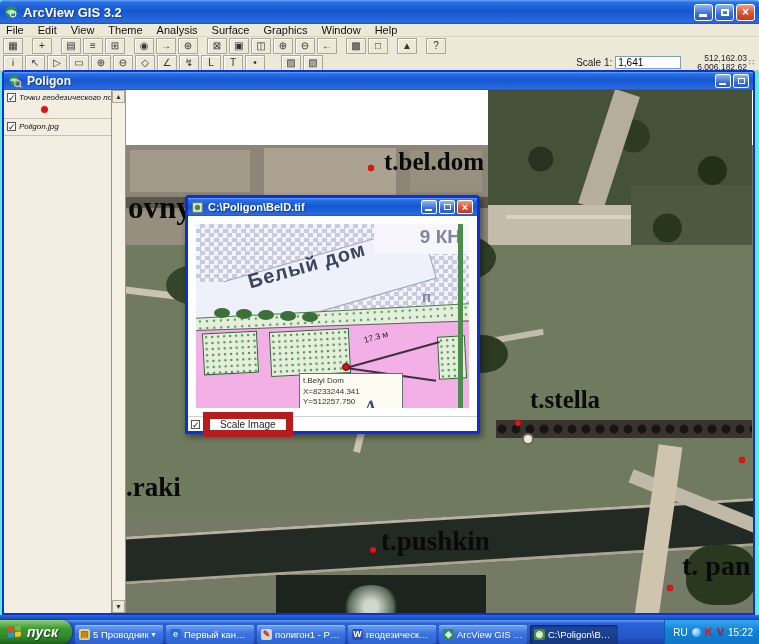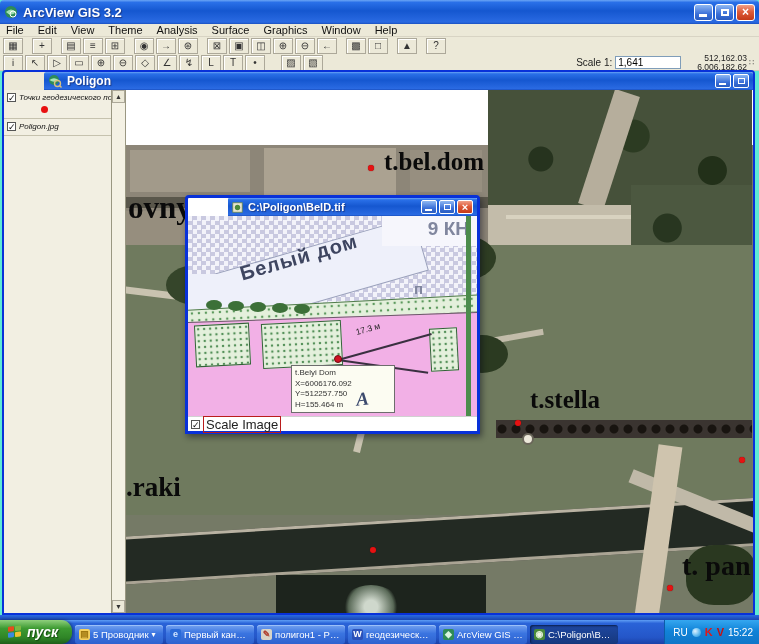--- a/index.html
+++ b/index.html
@@ -34,21 +34,21 @@
   .scalebox { display:flex; align-items:center; margin-left:auto; }
   .scale-label { font-size:10px; color:#222; margin-right:3px; }
   .scale-input { width:66px; height:13px; background:#fff; border:1px solid #7f9db9; font-size:10px;
     padding:0 2px; line-height:12px; }
   .coords { font-size:8.5px; color:#222; text-align:right; line-height:9px; margin-left:16px; margin-right:2px; }
   .coord-dots { font-size:8px; color:#333; line-height:8px; margin-right:2px; }
 
   
   .poligon-win { position:absolute; left:2px; top:70px; width:753px; height:545px;
     border:2px solid #0831d9; border-radius:4px 4px 0 0; background:#ece9d8; }
-  .poligon-win .titlebar { height:18px; border-radius:2px 2px 0 0;margin-left:40px; }
+  .poligon-win .titlebar { height:18px; border-radius:2px 2px 0 0; }
   .poligon-win .titlebar .ttl { font-size:12px; }
   .smbtn { width:16px; height:14px; margin-left:2px; border-radius:2px; border:1px solid #fff;
     background:linear-gradient(180deg,#8fb8f2,#3a6fd8 60%,#2a5cc0); position:relative;}
   .smbtn .mini { position:absolute; left:3px; bottom:2px; width:7px; height:2px; background:#fff; }
   .smbtn .rest { position:absolute; left:4px; top:3px; width:7px; height:6px; border:1.5px solid #fff; }
   .doc-body { position:absolute; left:0; top:18px; right:0; bottom:0; display:flex; }
 
   
   .legend { width:108px; background:#f2efe2; border-right:1px solid #9a9782; font-size:8px; overflow:hidden; }
   .leg-item { border-bottom:1px solid #c6c2ae; padding:3px 2px 4px 3px; }
@@ -71,21 +71,21 @@
   .map-label { position:absolute; font-family:"Liberation Serif", serif; font-weight:bold; color:#0a0a0a;
     white-space:nowrap; }
   .pdot { position:absolute; width:6px; height:6px; border-radius:50%; background:#e51212;
     box-shadow:0 0 1px #600; }
 
   
   .tif-win { position:absolute; left:59px; top:105px; width:295px; height:239px;
     border:3px solid #0831d9; border-radius:4px 4px 0 0; background:#fff; box-shadow:2px 3px 6px rgba(0,0,20,.45); }
   .tif-win .titlebar { height:18px; border-radius:1px 1px 0 0; }
   .tif-win .titlebar .ttl { font-size:11px; }
-  .tif-content { position:absolute; left:0; top:18px; right:0; bottom:15px; background:#fff; padding:0;border-radius:9px; }
+  .tif-content { position:absolute; left:0; top:18px; right:0; bottom:15px; background:#fff; padding:8px;border-radius:9px; }
   .plan { position:relative; width:100%; height:100%; overflow:hidden;
     background:conic-gradient(#c9c9e0 90deg,#f3f3fa 90deg 180deg,#c9c9e0 180deg 270deg,#f3f3fa 270deg);
     background-size:9px 9px; }
   .white-band { position:absolute; left:-12px; top:34px; width:250px; height:56px; background:#eef0fa;
     border:1px solid #9aa0bb; transform:rotate(-16deg); }
   .white-corner { position:absolute; left:0px; top:58px; width:120px; height:36px; background:#eef0fa; }
   .kn-zone { position:absolute; right:0; top:0; width:95px; height:30px; background:#f6f6fc; }
   .kn-text { position:absolute; right:8px; top:2px; font-size:19px; font-weight:bold; color:#80869e;
     font-family:"Liberation Sans", sans-serif; }
   .beliy { position:absolute; left:50px; top:30px; transform:rotate(-16deg); font-size:20px; font-weight:bold;
@@ -104,21 +104,21 @@
   .dlabel { position:absolute; font-size:8.5px; color:#222; transform-origin:0 50%; }
   .red-pt { position:absolute; left:146px; top:139px; width:8px; height:8px; border-radius:50%;
     background:#cf1022; border:1px solid #6e0812; }
   .info-box { position:absolute; left:103px; top:149px; width:104px; height:48px; background:#fcfcf2;
     border:1px solid #6d6d6d; font-size:8px; line-height:10.5px; padding:2px 3px; color:#333; }
   .a-letter { position:absolute; left:168px; top:172px; font-family:"Liberation Serif", serif; font-style:italic;
     font-weight:bold; font-size:19px; color:#3c4a6e; transform:rotate(-6deg); }
   .green-edge { position:absolute; right:6px; top:0; bottom:0; width:5px; background:#4c8c4c; }
   .tif-status { position:absolute; left:0; right:0; bottom:0; height:15px; background:#fff;
     display:flex; align-items:center; padding-left:3px; gap:3px; border-top:1px solid #d0d0d0; }
-  .tif-status .boxlbl { border:1px solid #b91c1c; font-size:13px; padding:0 2px; color:#222; }
+  .tif-status .boxlbl { border:7px solid #b91c1c; font-size:10px; padding:0 10px; color:#222; }
 
   
   .taskbar { position:absolute; left:0; bottom:0; width:759px; height:24px;
     background:linear-gradient(180deg,#5f9ef5 0%,#2a63d8 14%,#2456c8 72%,#1a41a8 100%);
     display:flex; align-items:flex-end; }
   .startbtn { height:24px; width:72px; border-radius:0 11px 11px 0; display:flex; align-items:center;
     padding-left:8px; gap:5px; background:linear-gradient(180deg,#8fd07c 0%,#3d9a32 35%,#2e8426 75%,#1f5e1a 100%);
     box-shadow:1px 0 3px rgba(0,0,0,.4); }
   .startbtn .stext { color:#fff; font-weight:bold; font-style:italic; font-size:14px; text-shadow:1px 1px 1px #134a10; }
   .winflag { width:14px; height:12px; display:grid; grid-template-columns:6px 6px; grid-template-rows:5px 5px;
@@ -334,20 +334,21 @@
           <div class="pdot" style="left:242px;top:75px;"></div>
           <div class="pdot" style="left:389px;top:330px;"></div>
           <div class="pdot" style="left:613px;top:367px;"></div>
           <div class="pdot" style="left:244px;top:457px;"></div>
           <div class="pdot" style="left:541px;top:495px;"></div>
 
           <div class="map-label" style="left:258px;top:58px;font-size:25px;">t.bel.dom</div>
           <div class="map-label" style="left:2px;top:100px;font-size:31px;">ovny</div>
           <div class="map-label" style="left:404px;top:296px;font-size:25px;">t.stella</div>
           <div class="map-label" style="left:-9px;top:382px;font-size:27px;">t.raki</div>
+          <div class="map-label" style="left:255px;top:436px;font-size:27px;">t.pushkin</div>
           <div class="map-label" style="left:556px;top:460px;font-size:28px;">t. pan</div>
 
           <div class="tif-win">
             <div class="titlebar">
               <svg class="appicon" viewBox="0 0 14 14" style="width:11px;height:11px;">
                 <rect x="1" y="1" width="12" height="12" fill="#e8e4d0" stroke="#6a8a4a"></rect>
                 <circle cx="7" cy="7" r="3.4" fill="#4a8a3a"></circle>
               </svg>
               <span class="ttl">C:\Poligon\BelD.tif</span>
               <div class="smbtn">
@@ -381,21 +382,21 @@
                 <div class="lawn" style="left:242px;top:112px;width:28px;height:43px;"></div>
 
                 <div class="mline" style="left:150px;top:143px;width:97px;transform:rotate(-15.5deg);"></div>
                 <div class="mline" style="left:150px;top:143px;width:91px;transform:rotate(8deg);"></div>
                 <span class="dlabel" style="left:168px;top:111px;transform:rotate(-15deg);">17.3 м</span>
                 <span class="dlabel" style="left:176px;top:149px;transform:rotate(8deg);">15.8 м</span>
                 <div class="red-pt"></div>
 
                 <div class="info-box">
                   <div>t.Belyi Dom</div>
-                  <div>X=6006176.092</div>
+                  <div>X=8233244.341</div>
                   <div>Y=512257.750</div>
                   <div>H=155.464 m</div>
                 </div>
 
                 <span class="a-letter">А</span>
                 <div class="green-edge"></div>
               </div>
             </div>
 
             <div class="tif-status">

